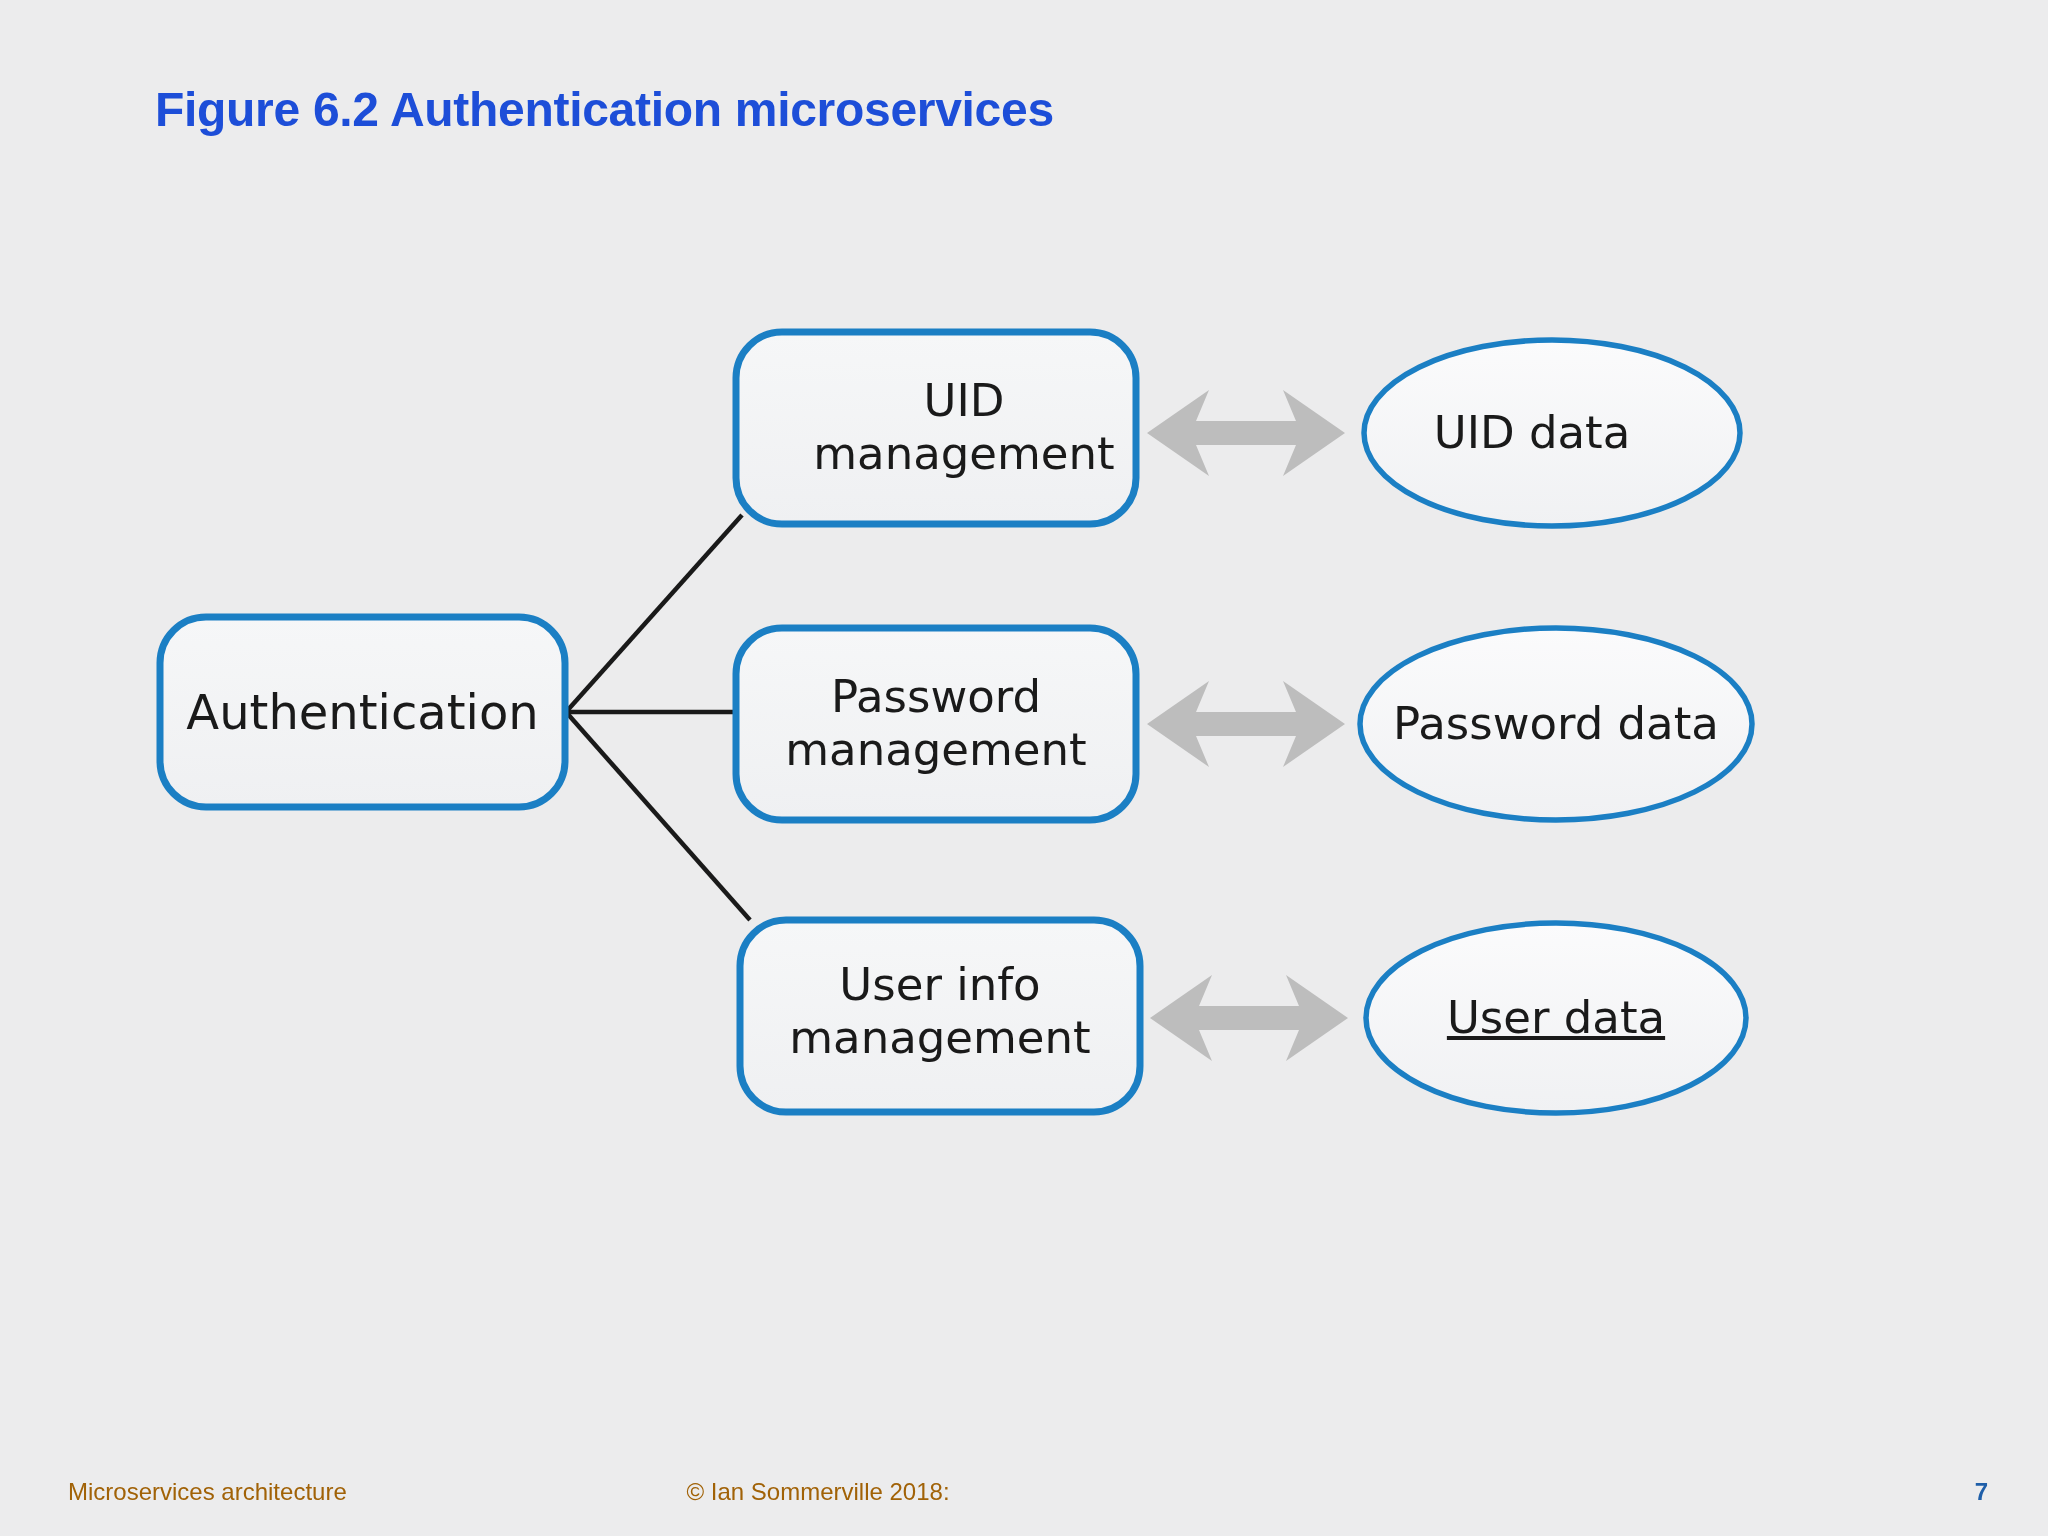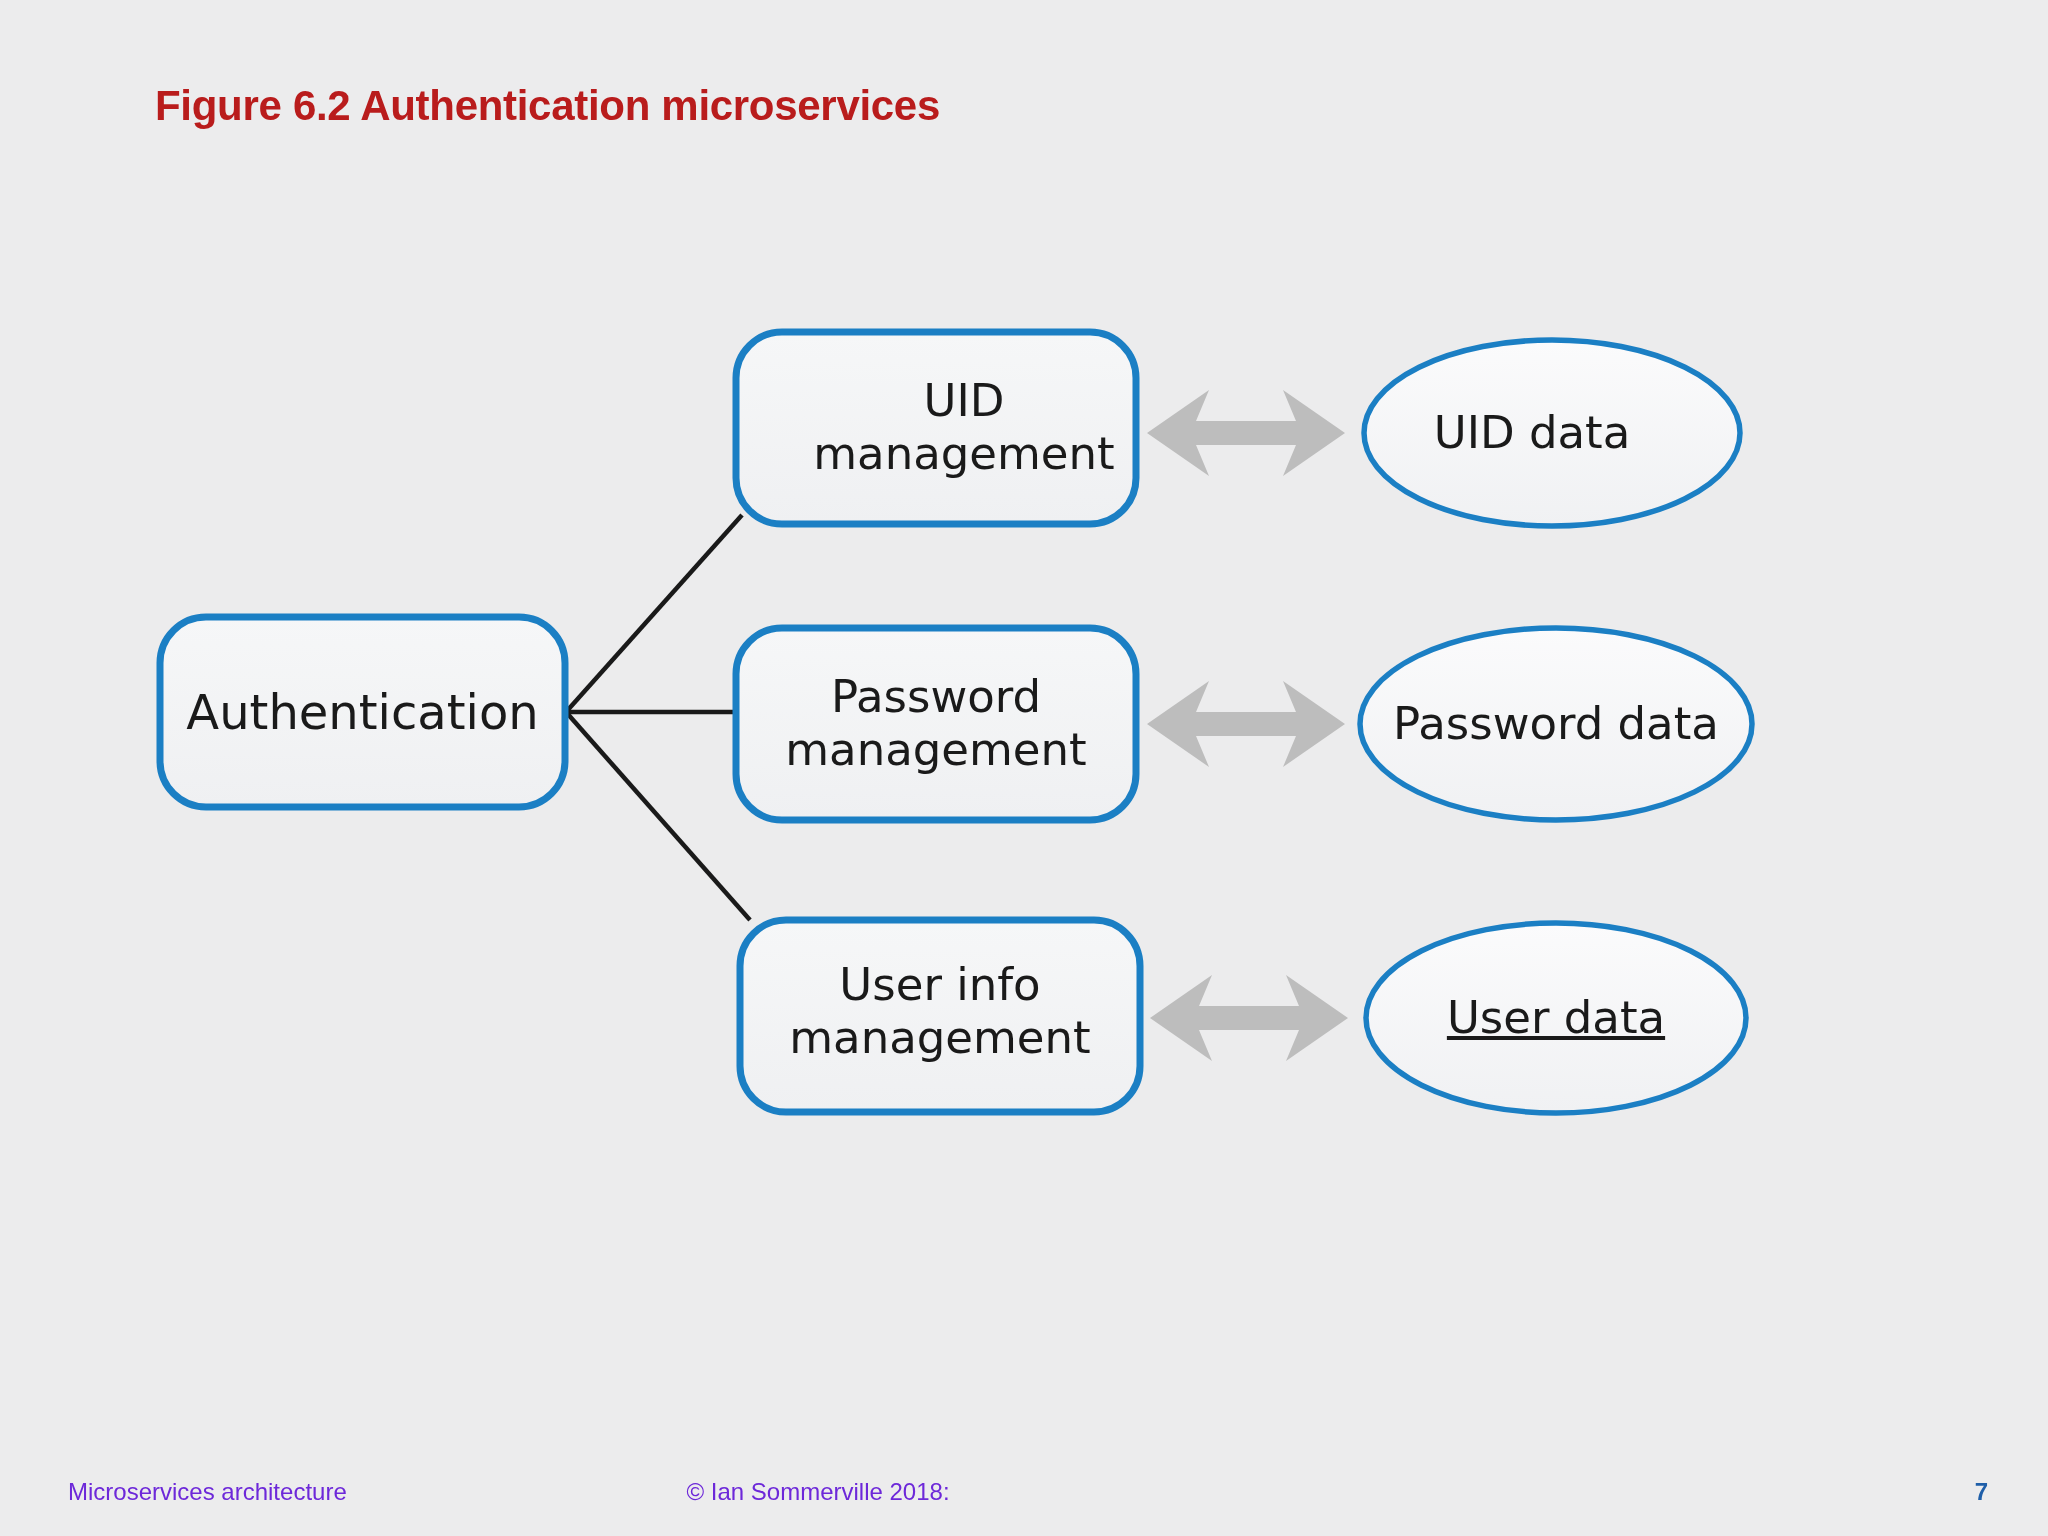--- a/index.html
+++ b/index.html
@@ -15,23 +15,23 @@
     font-family: "Liberation Sans", sans-serif;
   }
 
   
   #slide-title {
     position: absolute;
     left: 155px;
     top: 82px;
     font-family: "Liberation Sans", sans-serif;
     font-weight: bold;
-    font-size: 42px;
+    font-size: 48px;
     letter-spacing: -0.3px;
-    color: #b91c1c;
+    color: #1d4ed8;
     white-space: nowrap;
   }
 
   
   #diagram {
     position: absolute;
     left: 0;
     top: 0;
     width: 2048px;
     height: 1536px;
@@ -59,21 +59,21 @@
     position: absolute;
     left: 0;
     top: 1478px;
     width: 2048px;
     height: 40px;
   }
   .footer-text {
     position: absolute;
     font-family: "Liberation Sans", sans-serif;
     font-size: 24px;
-    color: #6d28d9;
+    color: #a16207;
     white-space: nowrap;
   }
   #footer-left  { left: 68px;  top: 0; }
   #footer-center{ left: 0; top: 0; width: 1636px; text-align: center; }
   #footer-page  { right: 60px; top: 0; font-weight: bold; color: #1f5fa9; }
 </style>
 </head>
 <body>
 
 <div id="slide-title">Figure 6.2 Authentication microservices</div>

